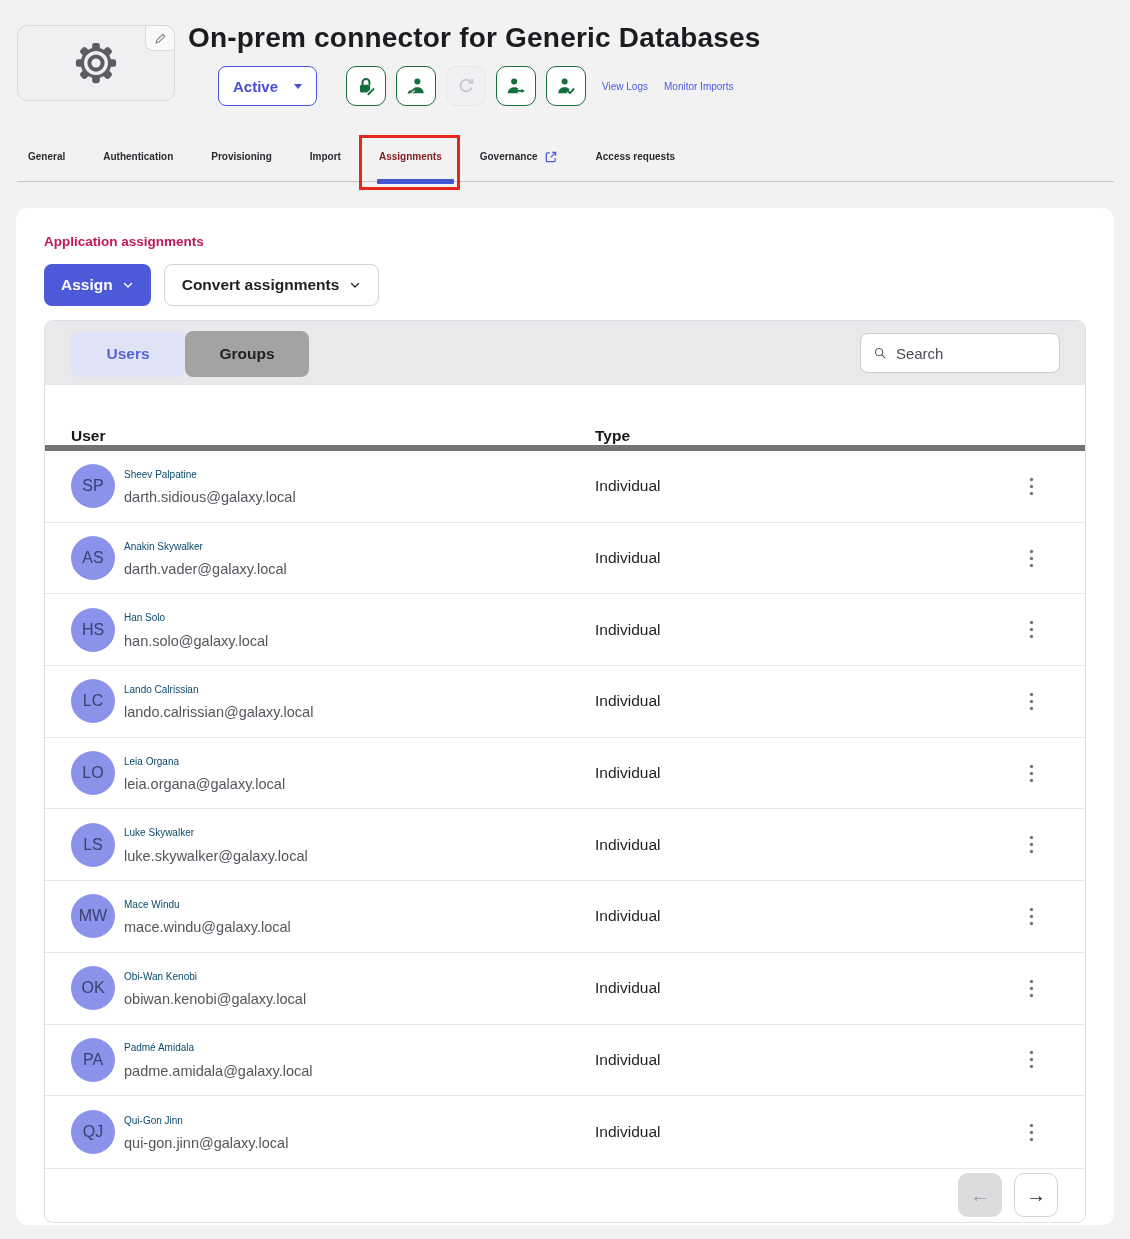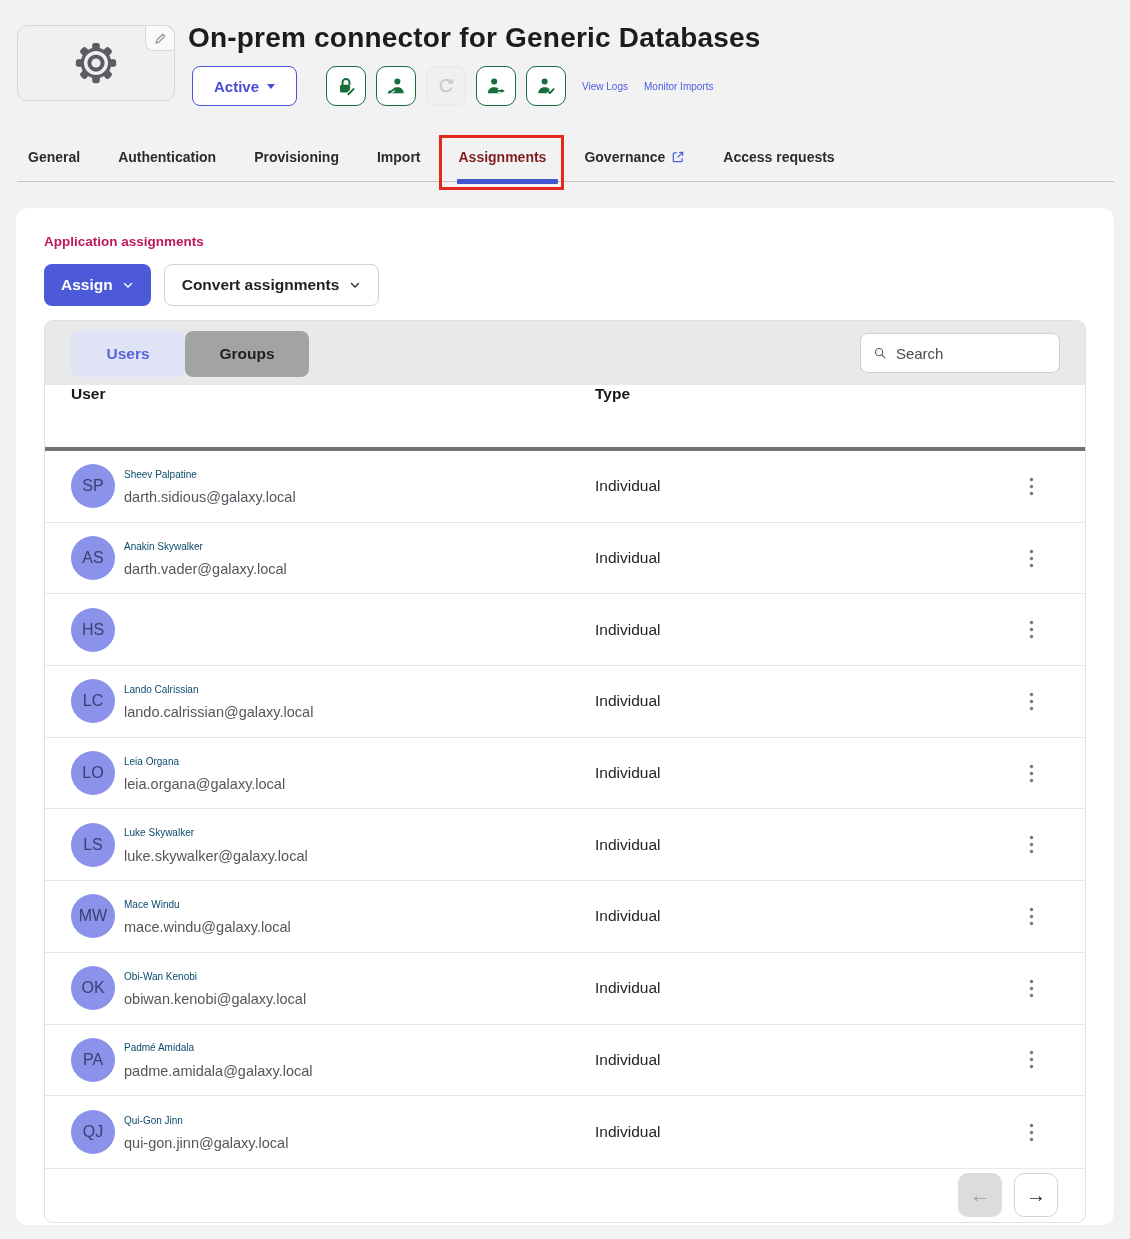--- a/index.html
+++ b/index.html
@@ -20,41 +20,42 @@
   }
   .tile-edit {
     position:absolute; top:-1px; right:-1px; width:30px; height:26px;
     background:#f9f9fa; border-left:1px solid #dcdcdf; border-bottom:1px solid #dcdcdf;
     border-top:1px solid #d9d9dc; border-right:1px solid #d9d9dc;
     border-radius:0 10px 0 8px; display:flex; align-items:center; justify-content:center; cursor:pointer;
   }
   .page-title { position:absolute; left:188px; top:22px; font-size:28px; font-weight:700; color:#1c1c20; letter-spacing:.2px; }
   .controls { position:absolute; left:192px; top:66px; height:40px; display:flex; align-items:center; }
   .active-btn {
-    height:40px; padding:0 21px; background:#fff; border:1.3px solid #4c54dc; border-radius:8px;
-    color:#4a4cd6; font-weight:700; font-size:15px; display:flex; align-items:center; gap:8px; cursor:pointer;
+    height:40px; padding:0 14px; background:#fff; border:1.3px solid #4c54dc; border-radius:8px;
+    color:#4a4cd6; font-weight:700; font-size:15px; display:flex; align-items:center; gap:16px; cursor:pointer;
     font-family:inherit;
+    margin-left:26px;
   }
   .caret-down { width:0; height:0; border-left:4.5px solid transparent; border-right:4.5px solid transparent; border-top:5.5px solid #4a4cd6; }
   .iconbar { display:flex; gap:10px; margin-left:29px; }
   .icon-btn {
     width:40px; height:40px; background:#fff; border:1.5px solid #156e3c; border-radius:10px;
     display:flex; align-items:center; justify-content:center; cursor:pointer;
   }
   .icon-btn.disabled { background:#f0f0f3; border:1px solid #e7e7ea; cursor:default; }
   .hlinks { display:flex; gap:16px; margin-left:16px; font-size:10px; }
   .hlinks a { color:#4a5ce0; text-decoration:none; cursor:pointer; }
   
   .tabbar {
     position:relative; margin:0 16px 0 17px; height:50px;
     border-bottom:1.5px solid #c6c6ca;
     display:flex; gap:38px; padding-left:11px; align-items:center;
   }
   .tab { position:relative; height:100%; display:flex; align-items:center; gap:6px;
-         font-size:14px; font-weight:600; color:#2b2b30; cursor:pointer; white-space:nowrap; }
+         font-size:10px; font-weight:600; color:#2b2b30; cursor:pointer; white-space:nowrap; }
   .tab .underline { position:absolute; left:-2px; right:-12px; bottom:-3px; height:5px; background:#4356cf; border-radius:1px; }
   .tab .red-box { position:absolute; left:-20px; right:-18px; top:3px; bottom:-9px; border:3px solid #e4281c; z-index:5; pointer-events:none; }
   
   .card {
     position:absolute; left:16px; top:208px; width:1098px; height:1017px;
     background:#fff; border-radius:12px;
   }
   .section-label { margin:26px 0 0 28px; font-size:13.5px; font-weight:700; color:#be185d; }
   .actions { margin:15px 0 0 28px; display:flex; gap:13px; }
   .assign-btn {
@@ -73,21 +74,21 @@
              font-size:15.5px; font-weight:600; cursor:pointer;text-align:right; }
   .seg-users { width:114px; background:#e0e2f6; color:#5565d9; }
   .seg-groups { width:124px; background:#a3a3a3; color:#1f1f24; }
   .toolbar .spacer { flex:1; }
   .search-box {
     align-self:center; width:200px; height:40px; background:#fff; border:1px solid #cdcdd2; border-radius:8px;
     display:flex; align-items:center; gap:9px; padding:0 12px;
   }
   .search-box input { border:none; outline:none; width:100%; font-size:15px; font-family:inherit; color:#1f1f24; background:transparent; }
   .search-box input::placeholder { color:#4a4a52; opacity:1; }
-  .thead { height:66px; display:flex; align-items:flex-start; border-bottom:4px solid #737373; font-size:15.5px; font-weight:700; color:#18181c; }
+  .thead { height:66px; display:flex; align-items:flex-end; border-bottom:6px solid #737373; font-size:15.5px; font-weight:700; color:#18181c; }
   .col-user { width:550px; padding-left:26px; }
   .col-type { flex:1; }
   .col-menu { width:108px; }
   .trow { height:71.7px; display:flex; align-items:center; border-bottom:1px solid #e7e7ea; }
   .trow:last-of-type { border-bottom:none; }
   .cell-user { width:550px; padding-left:26px; display:flex; align-items:center; }
   .avatar { width:44px; height:44px; border-radius:50%; background:#8a92ea; color:#3a4070;
             display:flex; align-items:center; justify-content:center; font-size:16px; font-weight:500; flex:0 0 44px; }
   .uinfo { margin-left:9px; line-height:22.5px; }
   .uname { font-size:10px; color:#0c4a6e; text-decoration:none; cursor:pointer; display:block; }
@@ -296,20 +297,24 @@
         </svg>
       </button>
     </div>
   </div>
 
   <div class="trow">
     <div class="cell-user">
       <div class="avatar">
         <span>HS</span>
       </div>
+      <div class="uinfo">
+        <a class="uname">Han Solo</a>
+        <div class="uemail">han.solo@galaxy.local</div>
+      </div>
     </div>
     <div class="cell-type">Individual</div>
     <div class="cell-menu">
       <button class="kebab">
         <svg width="5" height="19" viewBox="0 0 5 19">
           <circle cx="2.5" cy="2.5" r="1.7" fill="#76767e"></circle>
           <circle cx="2.5" cy="9.5" r="1.7" fill="#76767e"></circle>
           <circle cx="2.5" cy="16.5" r="1.7" fill="#76767e"></circle>
         </svg>
       </button>

